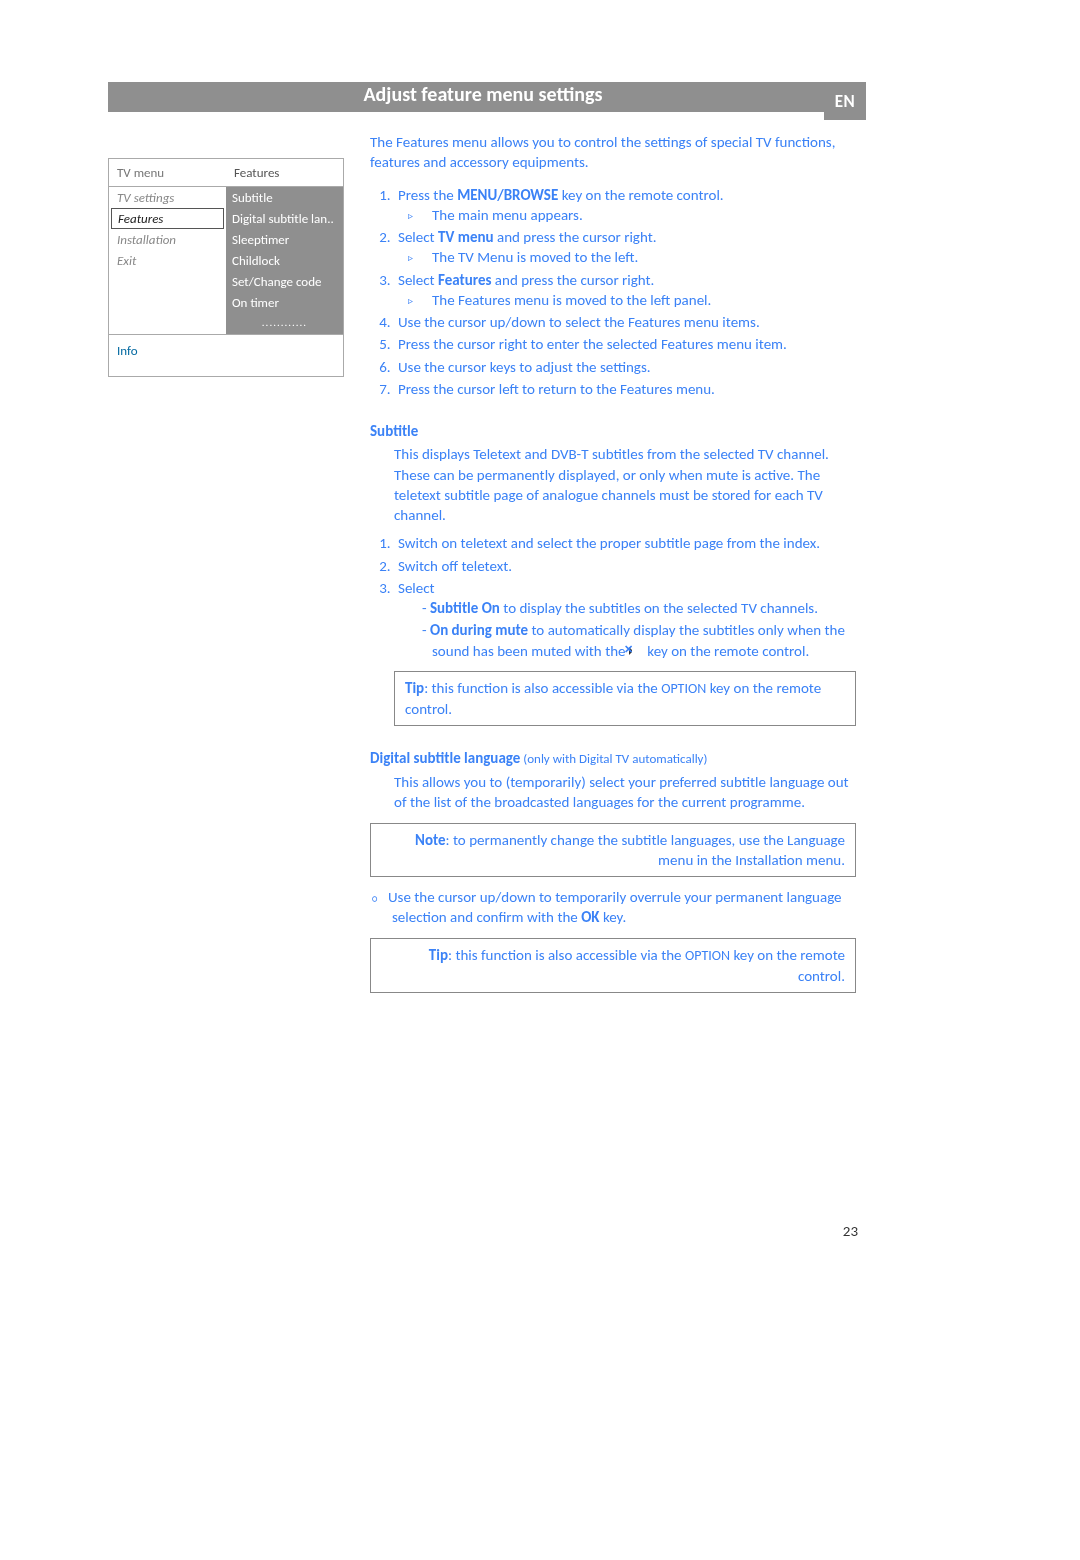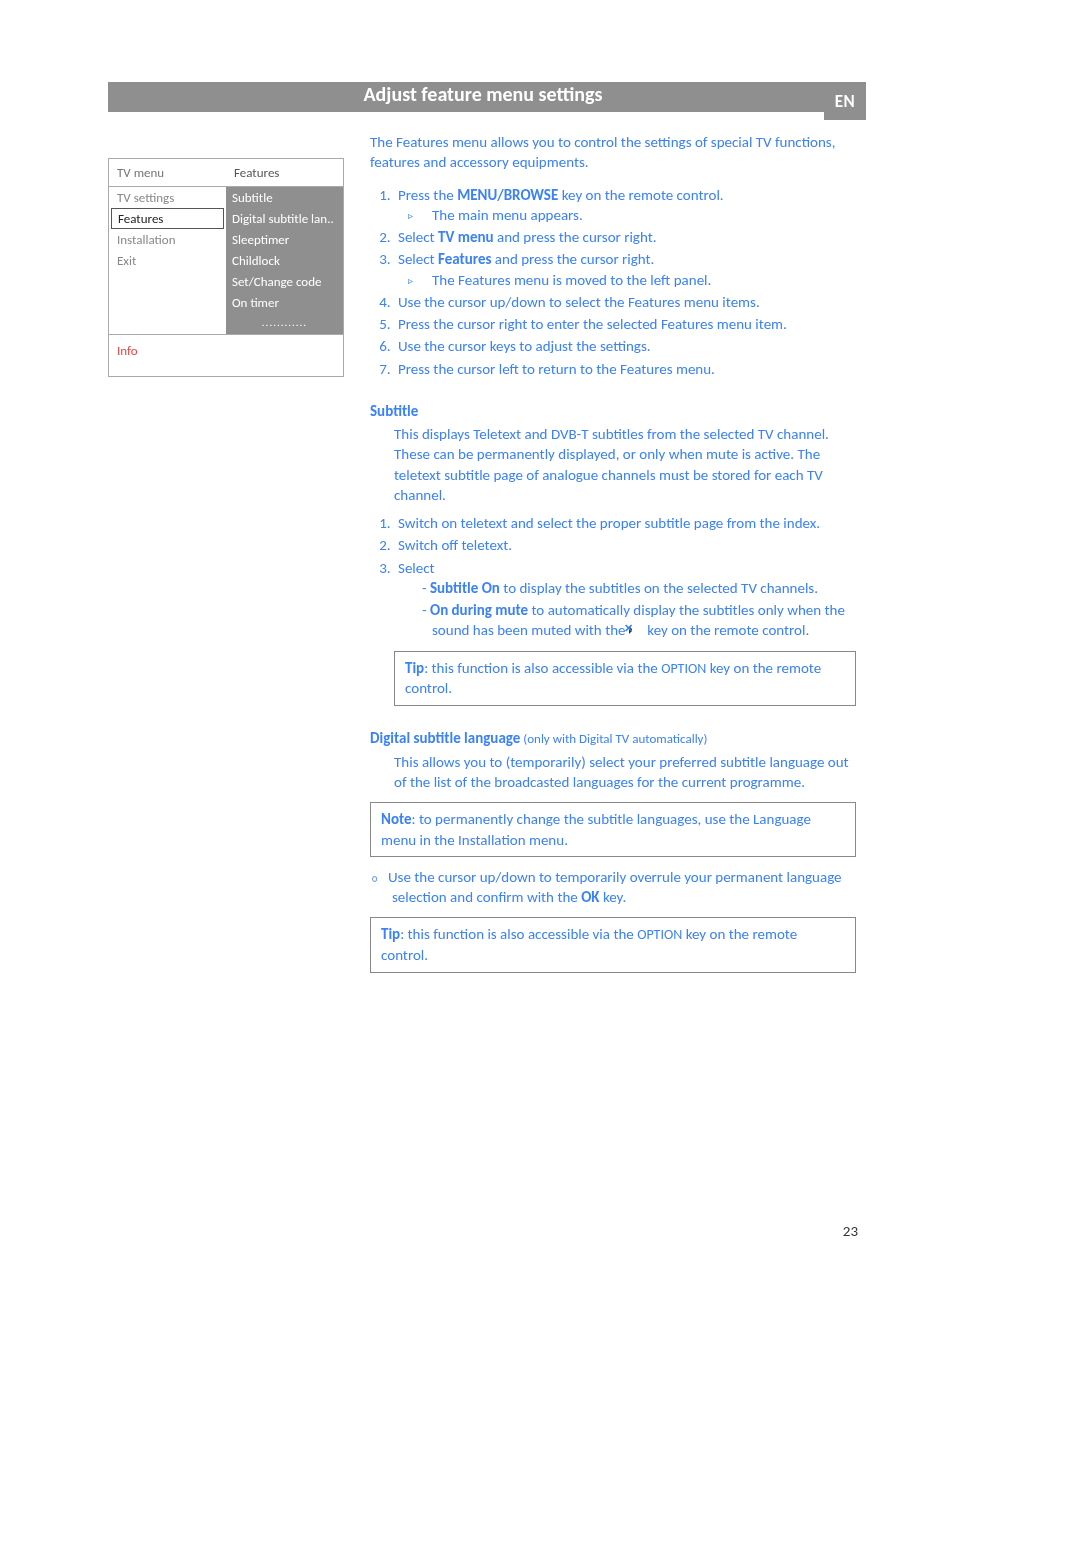--- a/index.html
+++ b/index.html
@@ -60,20 +60,21 @@
   .menu-header .cell {
     padding: 6px 8px;
     color: #777;
   }
   .menu-header .cell.right {
     color: #555;
   }
   .menu-body { display: flex; }
   .menu-body .col-left {
     width: 50%;
+    font-style: italic;
   }
   .menu-body .col-right {
     width: 50%;
     background: #8f8f8f;
   }
   .col-left .item {
     padding: 3px 8px;
     color: #888;
     font-size: 13px;
   }
@@ -91,21 +92,21 @@
     overflow: hidden;
   }
   .col-right .item.dots {
     letter-spacing: 1px;
     text-align: center;
     font-size: 11px;
   }
   .info-row {
     border-top: 1px solid #aaa;
     padding: 8px 8px 18px 8px;
-    color: #ef4444;
+    color: #0369a1;
     font-size: 13px;
   }
   .content {
     position: absolute;
     top: 132px;
     left: 370px;
     width: 490px;
     font-size: 15px;
     line-height: 1.35;
     color: #3b82f6;
@@ -140,21 +141,21 @@
     text-indent: -10px;
     padding-left: 10px;
     margin-bottom: 2px;
   }
   .note-box {
     border: 1px solid #888;
     padding: 6px 10px;
     margin: 10px 4px 10px 24px;
     font-size: 15px;
   }
-  .note-box.full { margin-left: 0; }
+  .note-box.full { margin-left: 0; text-align: right; }
   .smallcaps { font-variant: small-caps; font-size: 14px;}
   .dsl-line { margin-top: 22px; }
   .dsl-note { font-size: 13px; }
   .bullet-circle {
     list-style: none;
     padding-left: 22px;
     margin-top: 8px;
   }
   .bullet-circle li::before {
     content: "○";
@@ -232,20 +233,21 @@
 <div class="content">
   <p>The Features menu allows you to control the settings of special TV functions, features and accessory equipments.</p>
 
   <ol style="margin-top:12px;">
     <li>
       <span>Press the </span><b>MENU/BROWSE</b><span> key on the remote control.</span>
       <div class="sub-result"><span class="tri">▹</span><span>The main menu appears.</span></div>
     </li>
     <li>
       <span>Select </span><b>TV menu</b><span> and press the cursor right.</span>
+      <div class="sub-result"><span class="tri">▹</span><span>The TV Menu is moved to the left.</span></div>
     </li>
     <li>
       <span>Select </span><b>Features</b><span> and press the cursor right.</span>
       <div class="sub-result"><span class="tri">▹</span><span>The Features menu is moved to the left panel.</span></div>
     </li>
     <li>Use the cursor up/down to select the Features menu items.</li>
     <li>Press the cursor right to enter the selected Features menu item.</li>
     <li>Use the cursor keys to adjust the settings.</li>
     <li>Press the cursor left to return to the Features menu.</li>
   </ol>

